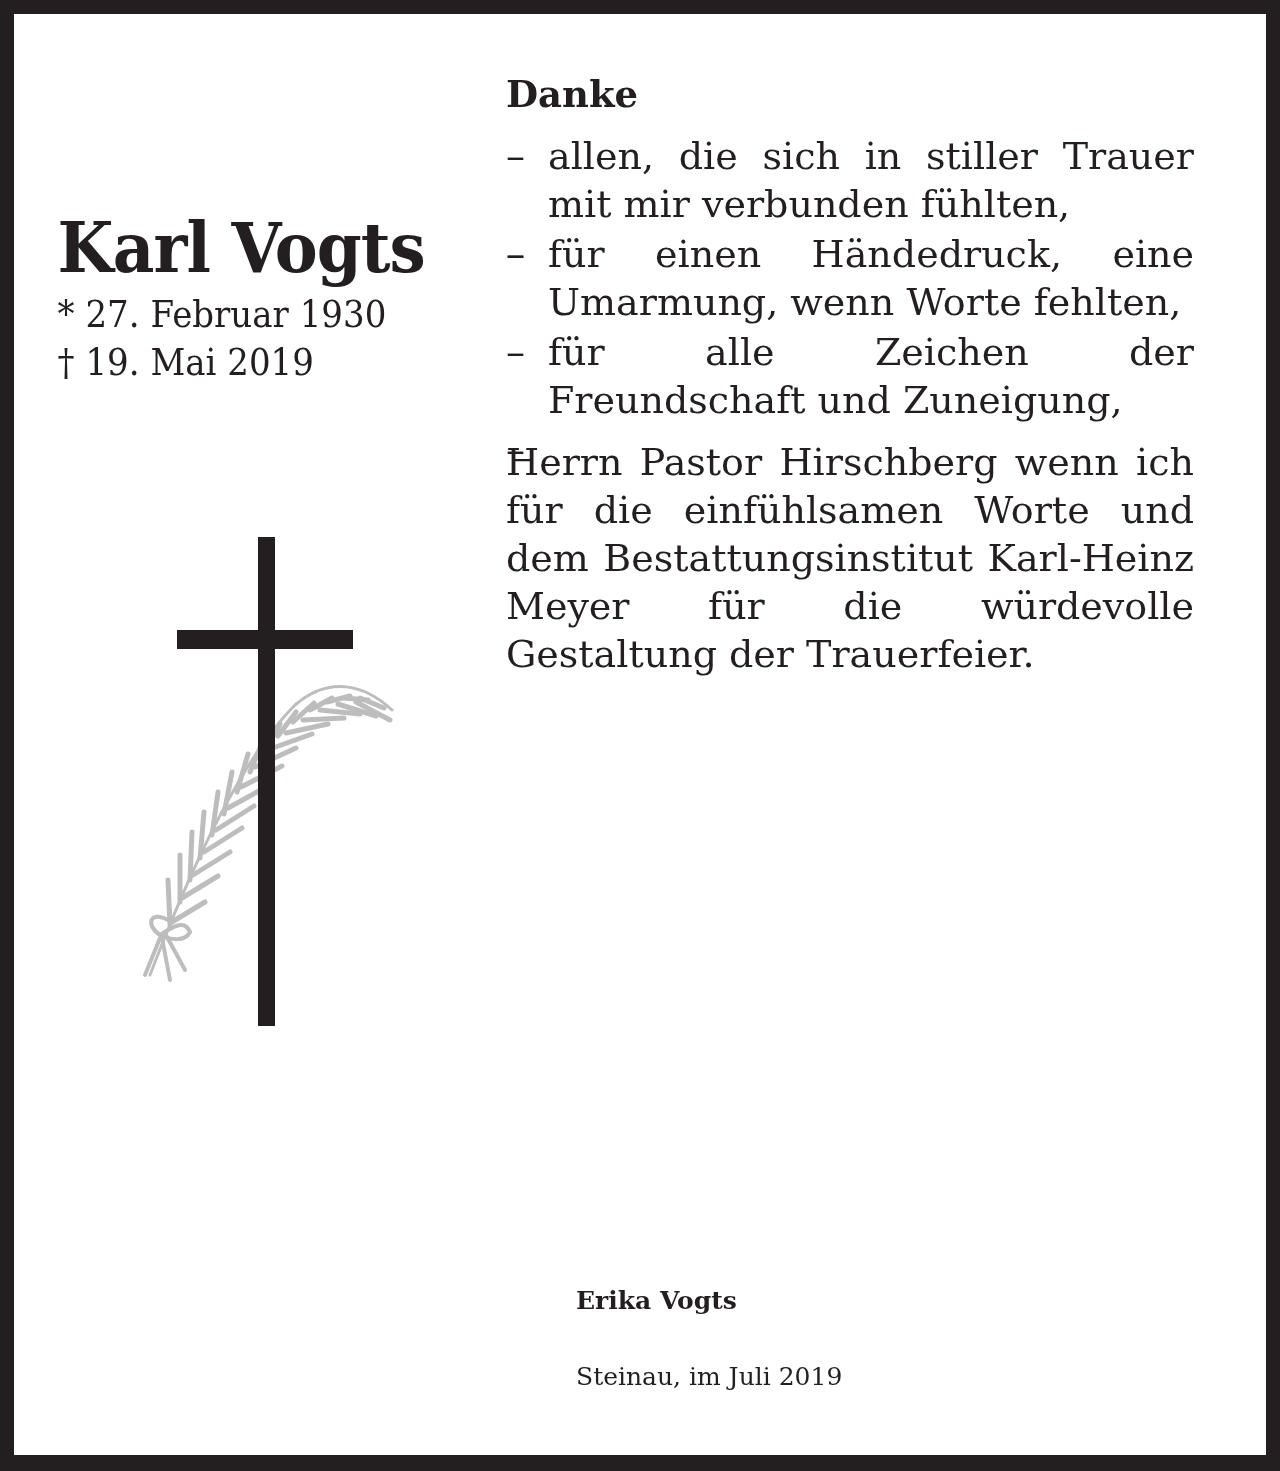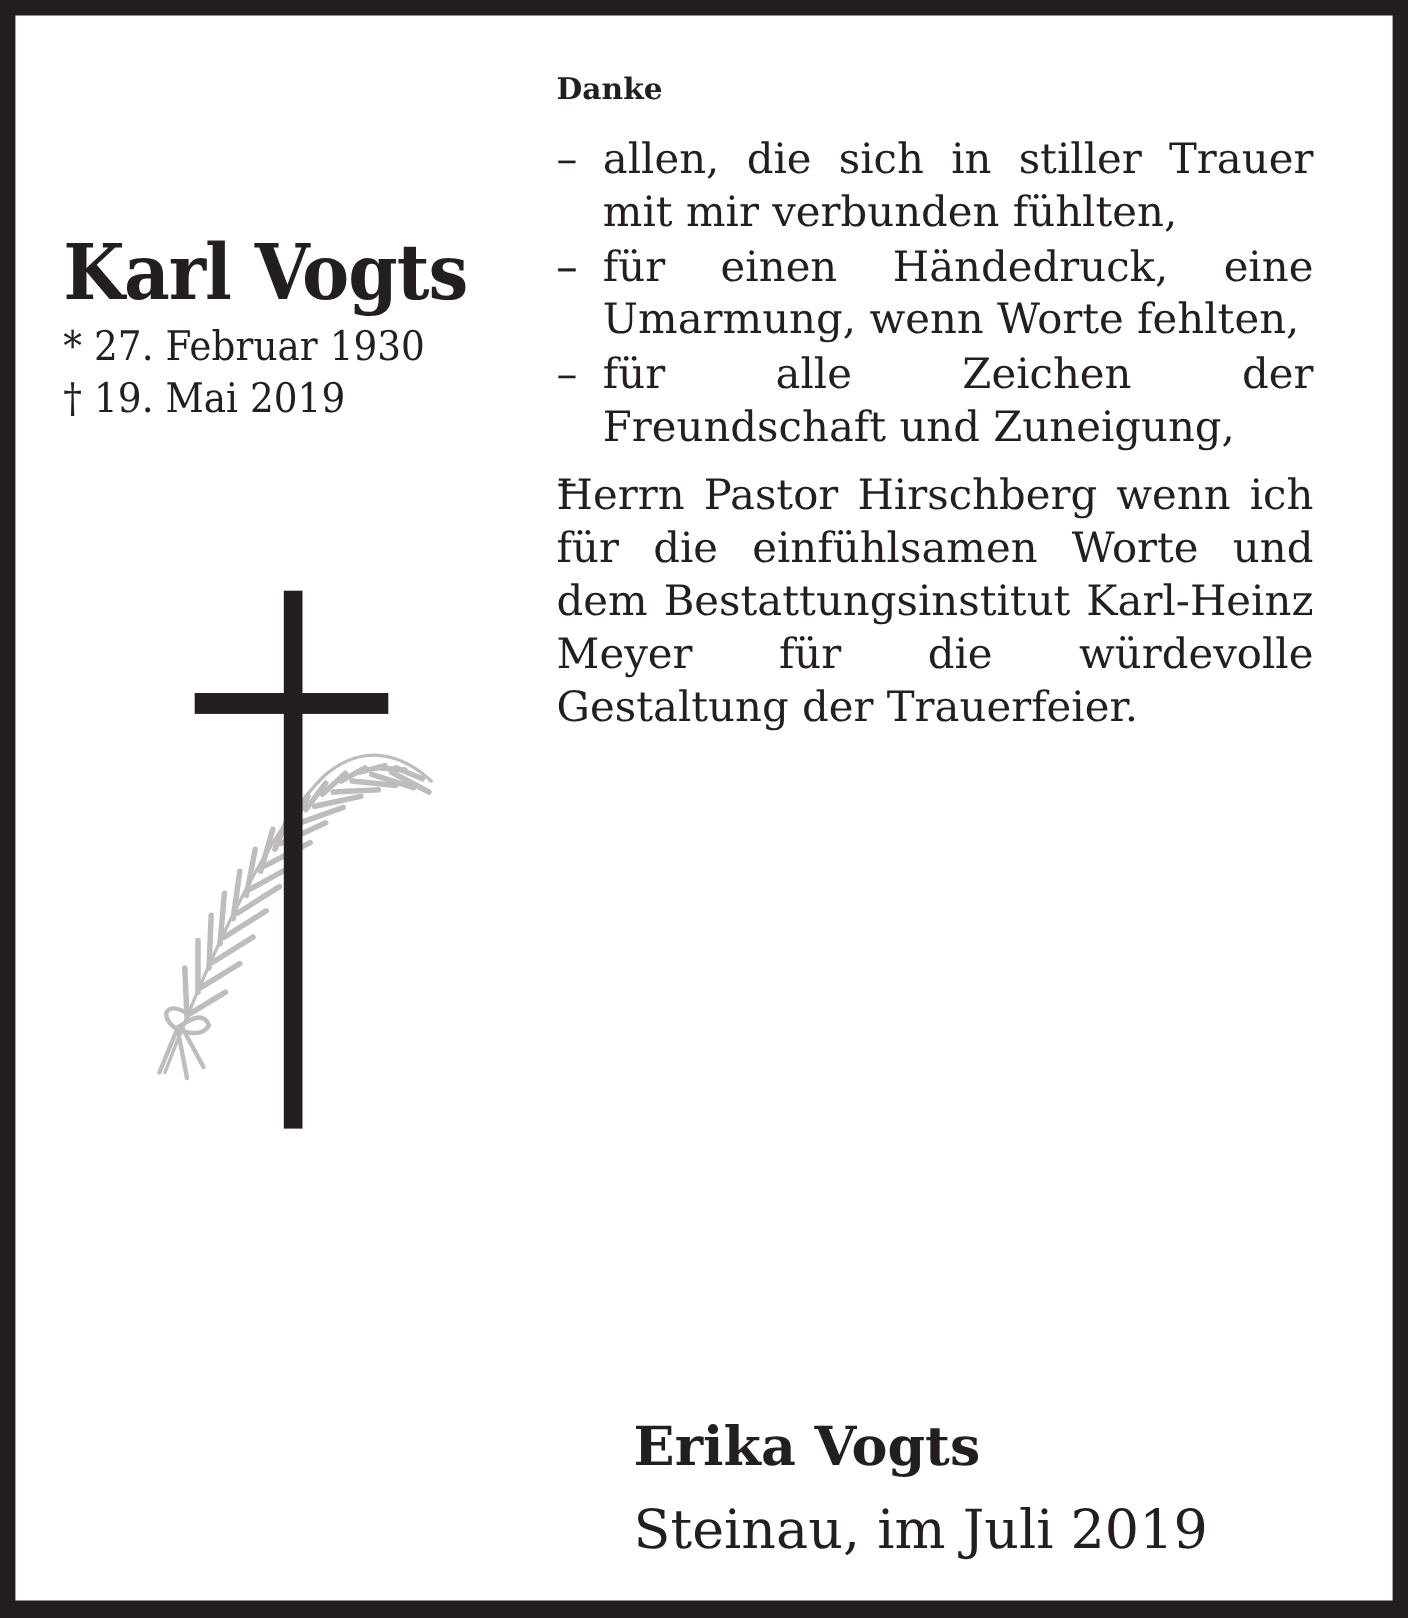--- a/index.html
+++ b/index.html
@@ -7,28 +7,28 @@
   .frame {
     position: absolute; left: 0; top: 0; width: 1280px; height: 1471px;
     box-sizing: border-box; border: 14px solid #231f20; border-bottom-width: 16px; background: #fff;
   }
   .serif { font-family: "DejaVu Serif", "Liberation Serif", serif; color: #231f20; }
   .left-col { position: absolute; left: 40px; top: 205px; width: 440px; text-align: left; }
   .name { font-weight: bold; font-size: 70px; line-height: 86px; letter-spacing: -1px; margin: 0; transform: scaleX(0.92); transform-origin: center; }
   .date { font-size: 37px; line-height: 48px; margin: 0; transform: scaleX(0.92); transform-origin: center; }
   .cross-wrap { position: absolute; left: 130px; top: 530px; width: 290px; height: 510px; }
   .right-col { position: absolute; left: 506px; top: 50px; width: 688px; }
-  .heading { font-weight: bold; font-size: 27px; line-height: 56px; margin: 4px 0 10px 0; }
+  .heading { font-weight: bold; font-size: 37px; line-height: 56px; margin: 16px 0 10px 0; }
   .text { font-size: 38px; line-height: 48px; text-align: justify; }
   .list { list-style: none; margin: 0; padding: 0; }
   .list li { position: relative; padding-left: 42px; text-align: justify; margin-bottom: 2px; }
   .list li .dash { position: absolute; left: 0; top: 0; }
   .para { margin: 12px 0 0 0; }
   .para2 { margin: 14px 0 0 0; }
-  .sig { position: absolute; left: 576px; font-size: 49px; text-align: right; }
+  .sig { position: absolute; left: 576px; font-size: 25px; text-align: right; }
   .sig-name { top: 1286px; font-weight: bold; }
   .sig-place { top: 1362px; }
 </style>
 </head>
 <body>
 
 <div class="frame"></div>
 
 <div class="left-col serif">
   <p class="name">Karl Vogts</p>

